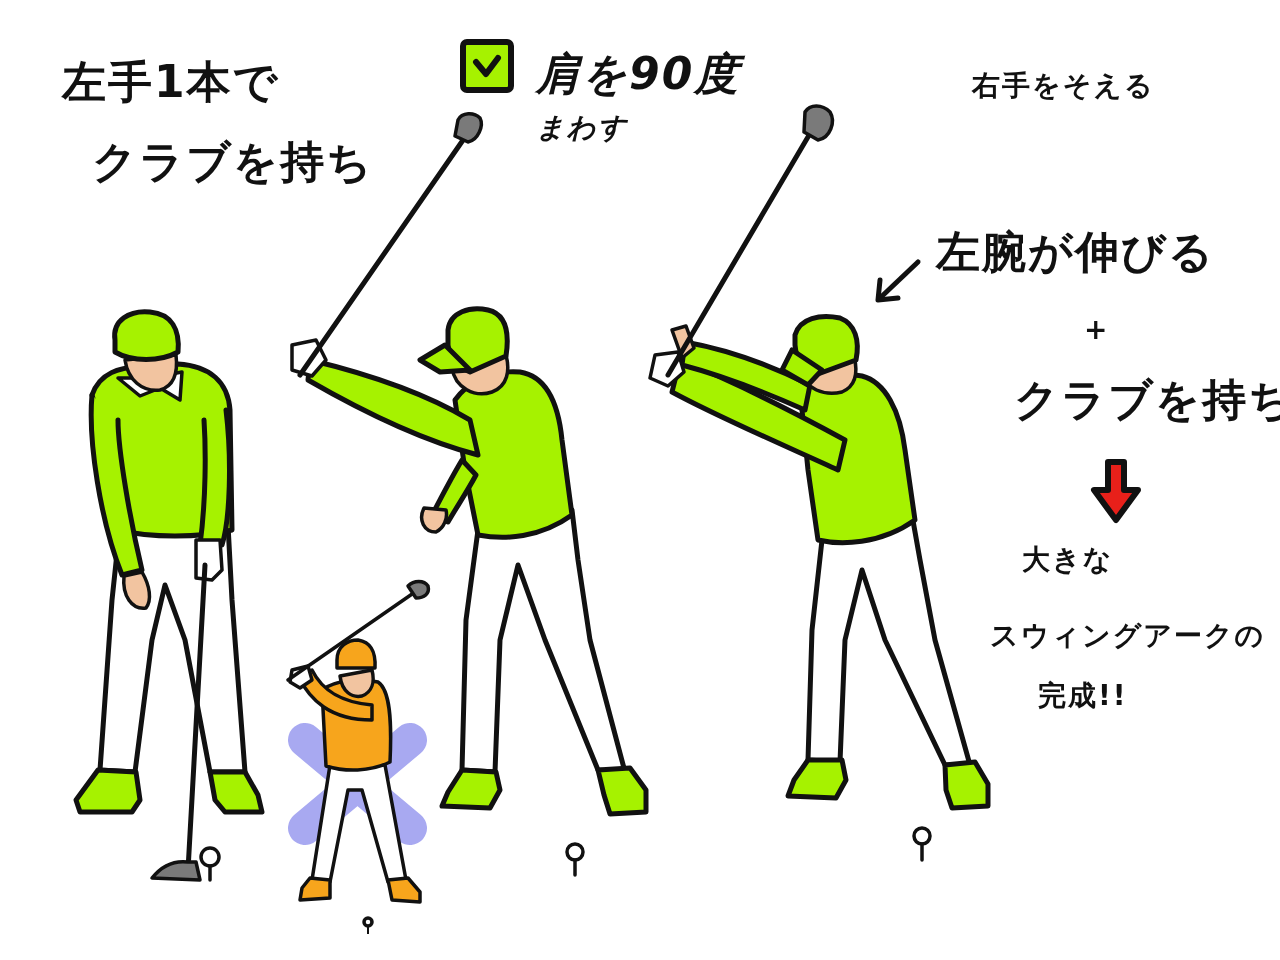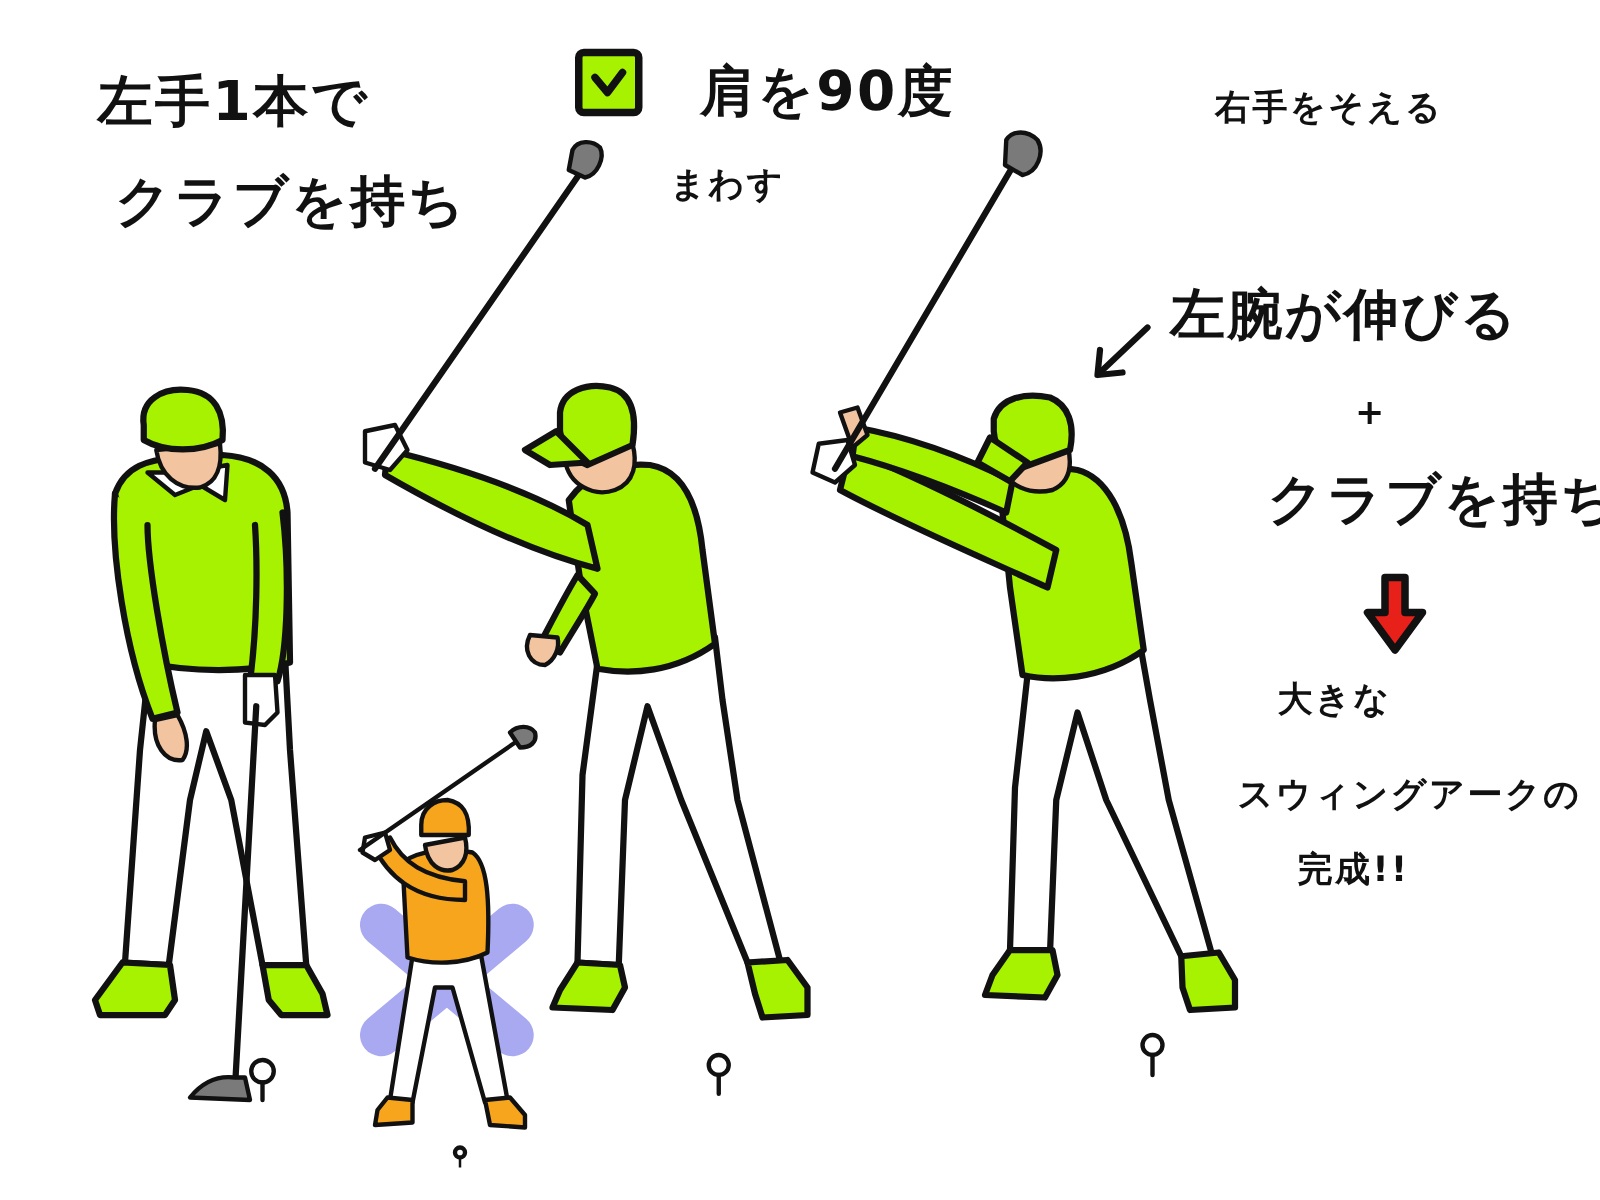--- a/index.html
+++ b/index.html
@@ -143,25 +143,25 @@
   <g>
     <path d="M918,262 L880,298" class="ink" fill="none"></path>
     <path d="M880,280 L878,300 L898,298" class="ink" fill="none"></path>
   </g>
 
   <g>
     <path d="M1108,462 L1124,462 L1124,490 L1138,490 L1116,520 L1094,490 L1108,490 Z" fill="#E8201A" stroke="#111" stroke-width="6" stroke-linejoin="round"></path>
   </g>
 </svg>
 
-<div class="caption cap-lg" style="left:78px; top:54px;">左手1本で</div>
+<div class="caption cap-lg" style="left:62px; top:54px;">左手1本で</div>
 <div class="caption cap-lg" style="left:92px; top:134px;">クラブを持ち</div>
 
-<div class="caption cap-lg" style="left:560px; top:46px;">肩を90度</div>
-<div class="caption cap-md" style="left:536px; top:124px;">まわす</div>
+<div class="caption cap-lg" style="left:536px; top:46px;font-style:italic;">肩を90度</div>
+<div class="caption cap-md" style="left:536px; top:104px;font-style:italic;">まわす</div>
 
 <div class="caption cap-md" style="left:972px; top:62px;">右手をそえる</div>
 
 <div class="caption cap-lg" style="left:936px; top:224px;">左腕が伸びる</div>
 <div class="caption cap-md" style="left:1084px; top:306px;">+</div>
 <div class="caption cap-lg" style="left:1014px; top:372px;">クラブを持ち</div>
 
 <div class="caption cap-md" style="left:1022px; top:536px;">大きな</div>
 <div class="caption cap-md" style="left:990px; top:612px;">スウィングアークの</div>
 <div class="caption cap-md" style="left:1038px; top:672px;text-align:right;">完成!!</div>

